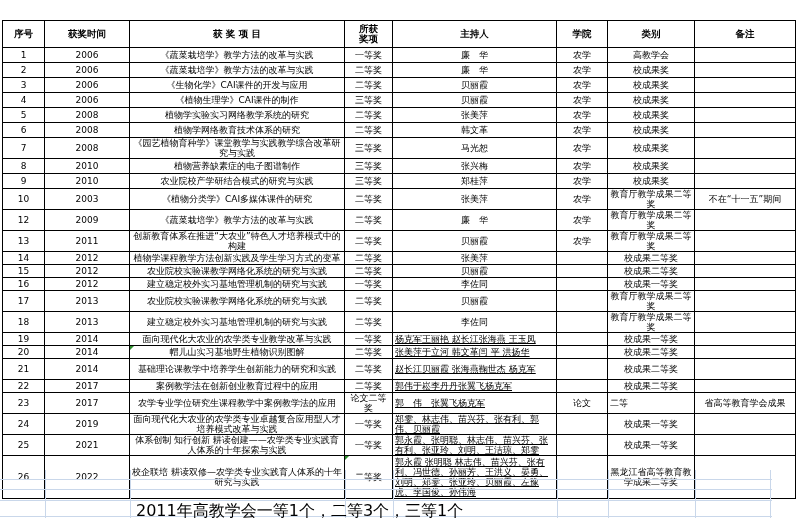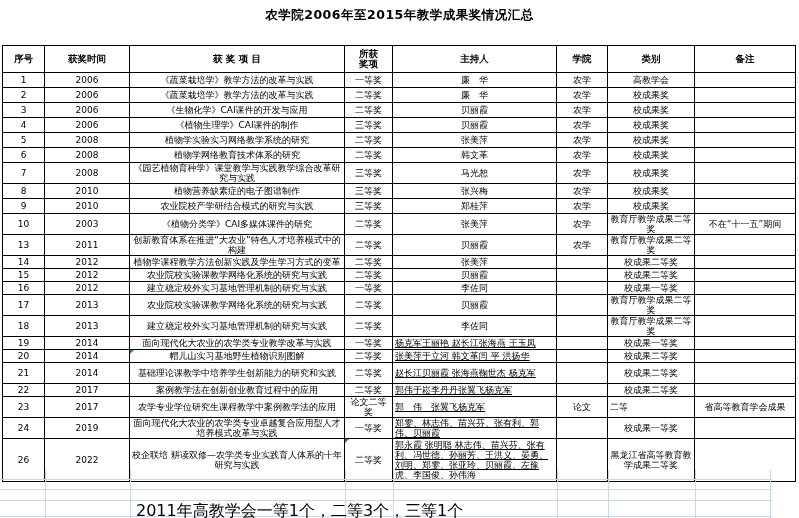--- a/index.html
+++ b/index.html
@@ -1,21 +1,21 @@
 <!DOCTYPE html>
 <html><head>
 <meta charset="utf-8">
 <style>
   html,body { margin:0; padding:0; background:#fff; font-family:"DejaVu Sans", sans-serif; }
   .sheet { position:relative; width:799px; height:518px; background:#ffffff; overflow:hidden; }
 
   .title { position:absolute; top:7px; left:0; width:100%; text-align:center;
            font-size:12.5px; font-weight:bold; color:#000; letter-spacing:0.5px; }
 
-  table.awards { position:absolute; top:45px; left:2px; width:793px;
+  table.awards { position:absolute; top:20px; left:2px; width:793px;
                  border-collapse:collapse; table-layout:fixed; }
   table.awards th, table.awards td {
     border:1px solid #000; padding:0 2px; overflow:hidden;
     color:#000; line-height:10px; vertical-align:middle;
   }
   table.awards th { font-weight:bold; text-align:center; font-size:9.5px; white-space:pre-line; }
   table.awards td { font-size:9px; text-align:center; }
   td.col-project { text-align:left; font-size:8px; }
   td.col-host    { font-size:8.5px; }
   td.col-host.al { text-align:left;text-decoration:underline; }
@@ -30,21 +30,20 @@
 
   .bottom-grid { position:absolute; left:0; top:470px; width:799px; height:48px; }
   .hline { position:absolute; left:0; width:772px; height:0; border-top:1px solid #c9d7ea; }
   .vline { position:absolute; top:0; width:0; height:48px; border-left:1px solid #c9d7ea; }
   .footer-note { position:absolute; left:136px; top:501px; font-size:16px; color:#000; }
 </style>
 </head>
 <body>
 
 <div class="sheet">
-  <div class="title">农学院2006年至2015年教学成果奖情况汇总</div>
 
   <table class="awards">
     <colgroup>
         <col style="width: 42px;">
         <col style="width: 85px;">
         <col style="width: 215px;">
         <col style="width: 48px;">
         <col style="width: 164px;">
         <col style="width: 51px;">
         <col style="width: 87px;">
@@ -157,20 +156,30 @@
         <tr style="height: 20px;">
           <td class="col-no">10</td>
           <td class="col-year">2003</td>
           <td class="col-project">《植物分类学》CAI多媒体课件的研究</td>
           <td class="col-award">二等奖</td>
           <td class="col-host">张美萍</td>
           <td class="col-college">农学</td>
           <td class="col-category">教育厅教学成果二等奖</td>
           <td class="col-remark">不在“十一五”期间</td>
         </tr>
+        <tr style="height: 17px;">
+          <td class="col-no">12</td>
+          <td class="col-year red">2009</td>
+          <td class="col-project red">《蔬菜栽培学》教学方法的改革与实践</td>
+          <td class="col-award red">二等奖</td>
+          <td class="col-host red">廉　华</td>
+          <td class="col-college red">农学</td>
+          <td class="col-category red">教育厅教学成果二等奖</td>
+          <td class="col-remark"></td>
+        </tr>
         <tr style="height: 14px;">
           <td class="col-no">13</td>
           <td class="col-year red">2011</td>
           <td class="col-project red">创新教育体系在推进“大农业”特色人才培养模式中的构建</td>
           <td class="col-award red">二等奖</td>
           <td class="col-host red">贝丽霞</td>
           <td class="col-college red">农学</td>
           <td class="col-category red">教育厅教学成果二等奖</td>
           <td class="col-remark"></td>
         </tr>
@@ -273,20 +282,30 @@
           <td class="col-college">论文</td>
           <td class="col-category al">二等</td>
           <td class="col-remark">省高等教育学会成果</td>
         </tr>
         <tr style="height: 16px;">
           <td class="col-no">24</td>
           <td class="col-year">2019</td>
           <td class="col-project">面向现代化大农业的农学类专业卓越复合应用型人才培养模式改革与实践</td>
           <td class="col-award">一等奖</td>
           <td class="col-host al">郑雯、林志伟、苗兴芬、张有利、郭伟、贝丽霞</td>
+          <td class="col-college"></td>
+          <td class="col-category">校成果一等奖</td>
+          <td class="col-remark"></td>
+        </tr>
+        <tr style="height: 20px;">
+          <td class="col-no">25</td>
+          <td class="col-year">2021</td>
+          <td class="col-project">体系创制 知行创新 耕读创建——农学类专业实践育人体系的十年探索与实践</td>
+          <td class="col-award">一等奖</td>
+          <td class="col-host al">郭永霞、张明聪、林志伟、苗兴芬、张有利、张亚玲、刘明、王洁琼、郑雯</td>
           <td class="col-college"></td>
           <td class="col-category">校成果一等奖</td>
           <td class="col-remark"></td>
         </tr>
         <tr style="height: 43px;">
           <td class="col-no">26</td>
           <td class="col-year">2022</td>
           <td class="col-project">校企联培 耕读双修—农学类专业实践育人体系的十年研究与实践</td>
           <td class="col-award"><span class="corner-marker"></span>二等奖</td>
           <td class="col-host al">郭永霞 张明聪 林志伟、苗兴芬、张有利、冯世德、孙丽芳、王洪义、晏勇、刘明、郑雯、张亚玲、贝丽霞、左豫虎、李国俊、孙伟海</td>

